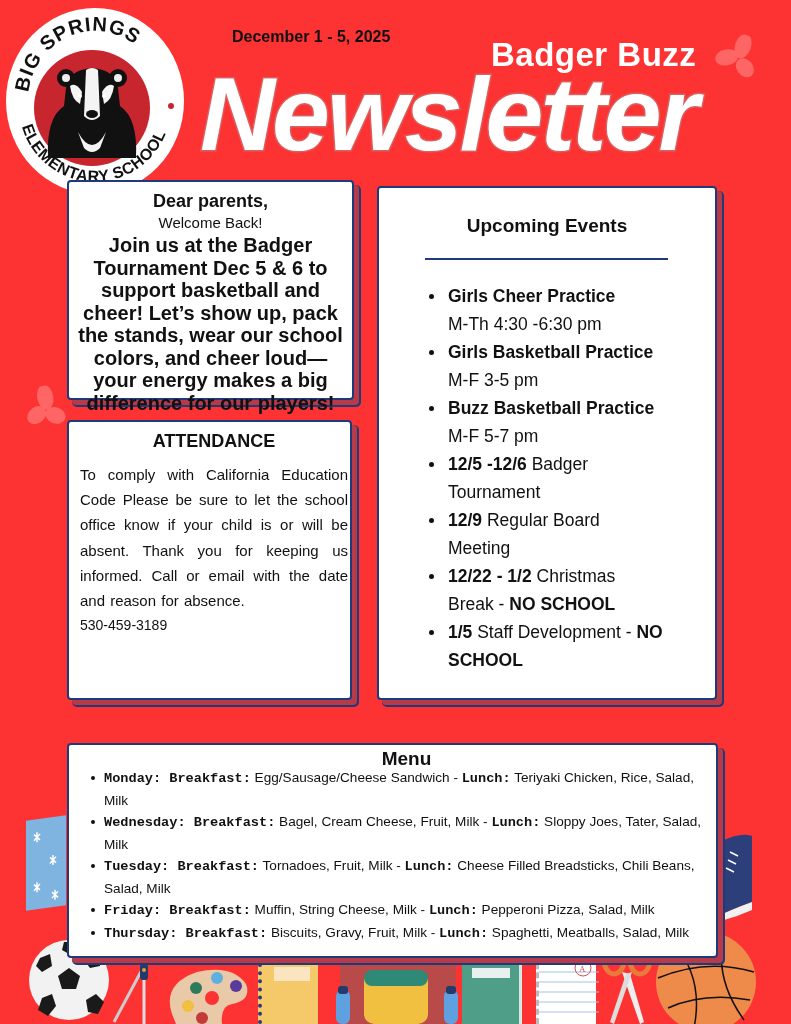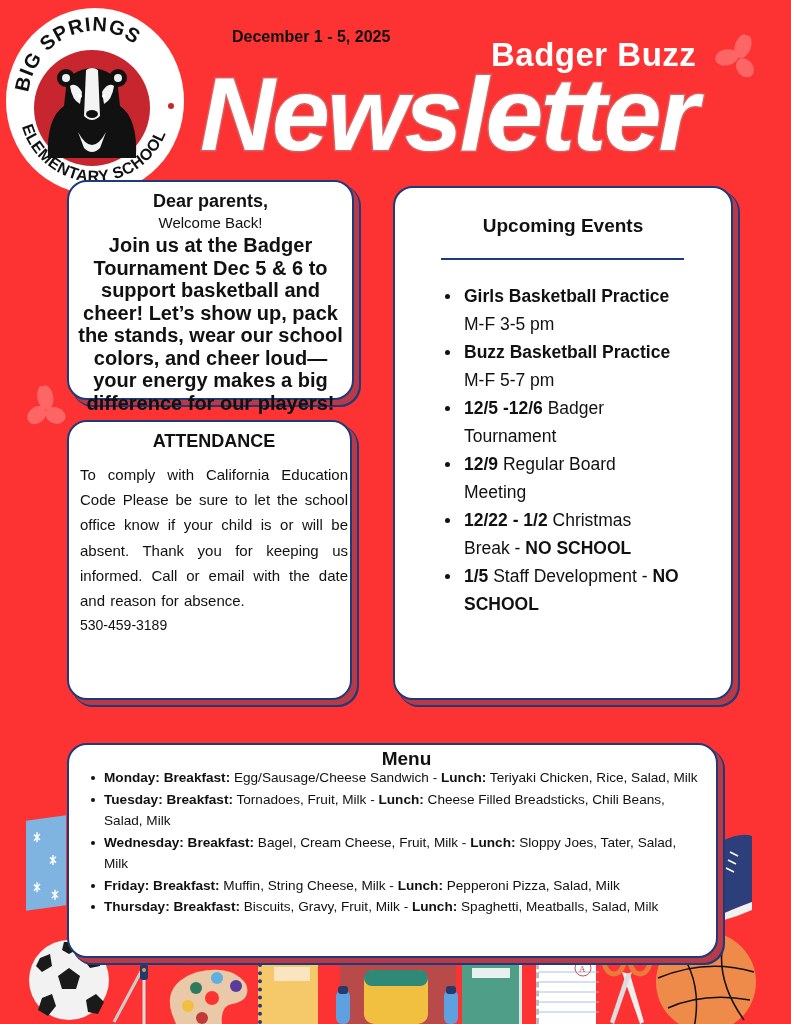--- a/index.html
+++ b/index.html
@@ -37,51 +37,51 @@
       font-style: italic;
     }
     .flower {
       position: absolute; width: 46px; height: 46px; opacity: 0.9;
     }
     .flower svg { width: 100%; height: 100%; }
 
     
     .card {
       position: absolute; background: #ffffff;
-      border: 2px solid #1e3a7a; border-radius: 20px;
+      border: 2px solid #1e3a7a; border-radius: 4px;
       box-shadow: 5px 5px 0 0 #b73a48, 6px 6px 0 1px #1e3a7a;
     }
     .card-dear { left: 67px; top: 180px; width: 287px; height: 220px; text-align: center; padding: 8px 6px 0 6px; }
     .card-dear .h { font-size: 18px; font-weight: bold; line-height: 22px; }
     .card-dear .welcome { font-size: 15px; line-height: 22px; }
     .card-dear .body { font-size: 20px; font-weight: bold; line-height: 22.5px; }
 
     .card-att { left: 67px; top: 420px; width: 285px; height: 280px; padding: 8px 2px 0 11px; }
     .card-att .h { font-size: 18px; font-weight: bold; text-align: center; line-height: 22px; margin-bottom: 10px; }
     .card-att .body { font-size: 15px; line-height: 25.2px; text-align: justify; text-align-last: left; word-spacing: 1px; }
     .card-att .contact { font-size: 14px; line-height: 24px; }
 
-    .card-events { left: 377px; top: 186px; width: 340px; height: 514px; padding: 26px 0 0 0; margin-left: 16px; }
+    .card-events { left: 377px; top: 186px; width: 340px; height: 514px; padding: 26px 0 0 0; }
     .card-events .h { font-size: 19px; font-weight: bold; text-align: center; line-height: 24px; }
     .card-events .rule { width: 243px; height: 2px; background: #1e3a7a; margin: 20px auto 0 46px; }
     .card-events ul { list-style: none; margin: 22px 0 0 48px; }
     .card-events li { position: relative; padding-left: 21px; font-size: 17.5px; line-height: 28px; }
     .card-events li::before {
       content: ""; position: absolute; left: 2px; top: 12px; width: 5px; height: 5px; border-radius: 50%; background: #111;
     }
     .card-events .b { font-weight: bold; }
 
     .card-menu { left: 67px; top: 727px; width: 651px; height: 215px; padding: 0 12px 0 20px; margin-top: 16px; }
     .card-menu .h { font-size: 19px; font-weight: bold; text-align: center; line-height: 20px; margin-top: 4px; padding-left: 20px; }
     .card-menu ul { list-style: none; margin-top: -2px; }
     .card-menu li { position: relative; padding-left: 15px; font-size: 13.6px; line-height: 21.5px; }
     .card-menu li::before {
       content: ""; position: absolute; left: 2px; top: 9px; width: 4px; height: 4px; border-radius: 50%; background: #111;
     }
-    .card-menu .b { font-weight: bold; }
+    .card-menu .b { font-weight: bold; font-family: Liberation Mono, monospace; }
 
     
     .deco { position: absolute; }
   </style>
 </head>
 <body>
 
 <div class="page">
 
   <div class="logo">
@@ -251,20 +251,24 @@
     <div class="h">ATTENDANCE</div>
     <div class="body">To comply with California Education Code Please be sure to let the school office know if your child is or will be absent. Thank you for keeping us informed. Call or email with the date and reason for absence.</div>
     <div class="contact">530-459-3189</div>
   </div>
 
   <div class="card card-events">
     <div class="h">Upcoming Events</div>
     <div class="rule"></div>
     <ul>
       <li>
+        <span class="b">Girls Cheer Practice</span><br>
+        <span>M-Th 4:30 -6:30 pm</span>
+      </li>
+      <li>
         <span class="b">Girls Basketball Practice</span><br>
         <span>M-F 3-5 pm</span>
       </li>
       <li>
         <span class="b">Buzz Basketball Practice</span><br>
         <span>M-F 5-7 pm</span>
       </li>
       <li style="width:170px;">
         <span class="b">12/5 -12/6</span><span> Badger Tournament</span>
       </li>
@@ -280,26 +284,26 @@
     </ul>
   </div>
 
   <div class="card card-menu">
     <div class="h">Menu</div>
     <ul>
       <li>
         <span class="b">Monday:</span><span class="b"> Breakfast:</span><span> Egg/Sausage/Cheese Sandwich  - </span><span class="b">Lunch:</span><span> Teriyaki Chicken, Rice, Salad, Milk</span>
       </li>
       <li>
+        <span class="b">Wednesday:</span><span class="b"> Breakfast:</span><span> Bagel, Cream Cheese, Fruit, Milk  - </span><span class="b">Lunch:</span><span> Sloppy Joes, Tater, Salad, Milk</span>
+      </li>
+      <li>
         <span class="b">Tuesday:</span><span class="b"> Breakfast:</span><span> Tornadoes, Fruit, Milk  - </span><span class="b">Lunch:</span><span> Cheese Filled Breadsticks, Chili Beans, Salad, Milk</span>
       </li>
       <li>
-        <span class="b">Wednesday:</span><span class="b"> Breakfast:</span><span> Bagel, Cream Cheese, Fruit, Milk  - </span><span class="b">Lunch:</span><span> Sloppy Joes, Tater, Salad, Milk</span>
-      </li>
-      <li>
         <span class="b">Friday:</span><span class="b"> Breakfast:</span><span> Muffin, String Cheese, Milk  - </span><span class="b">Lunch:</span><span> Pepperoni Pizza, Salad, Milk</span>
       </li>
       <li>
         <span class="b">Thursday:</span><span class="b"> Breakfast:</span><span> Biscuits, Gravy, Fruit, Milk - </span><span class="b">Lunch:</span><span> Spaghetti, Meatballs, Salad, Milk</span>
       </li>
     </ul>
   </div>
 
 </div>
 

